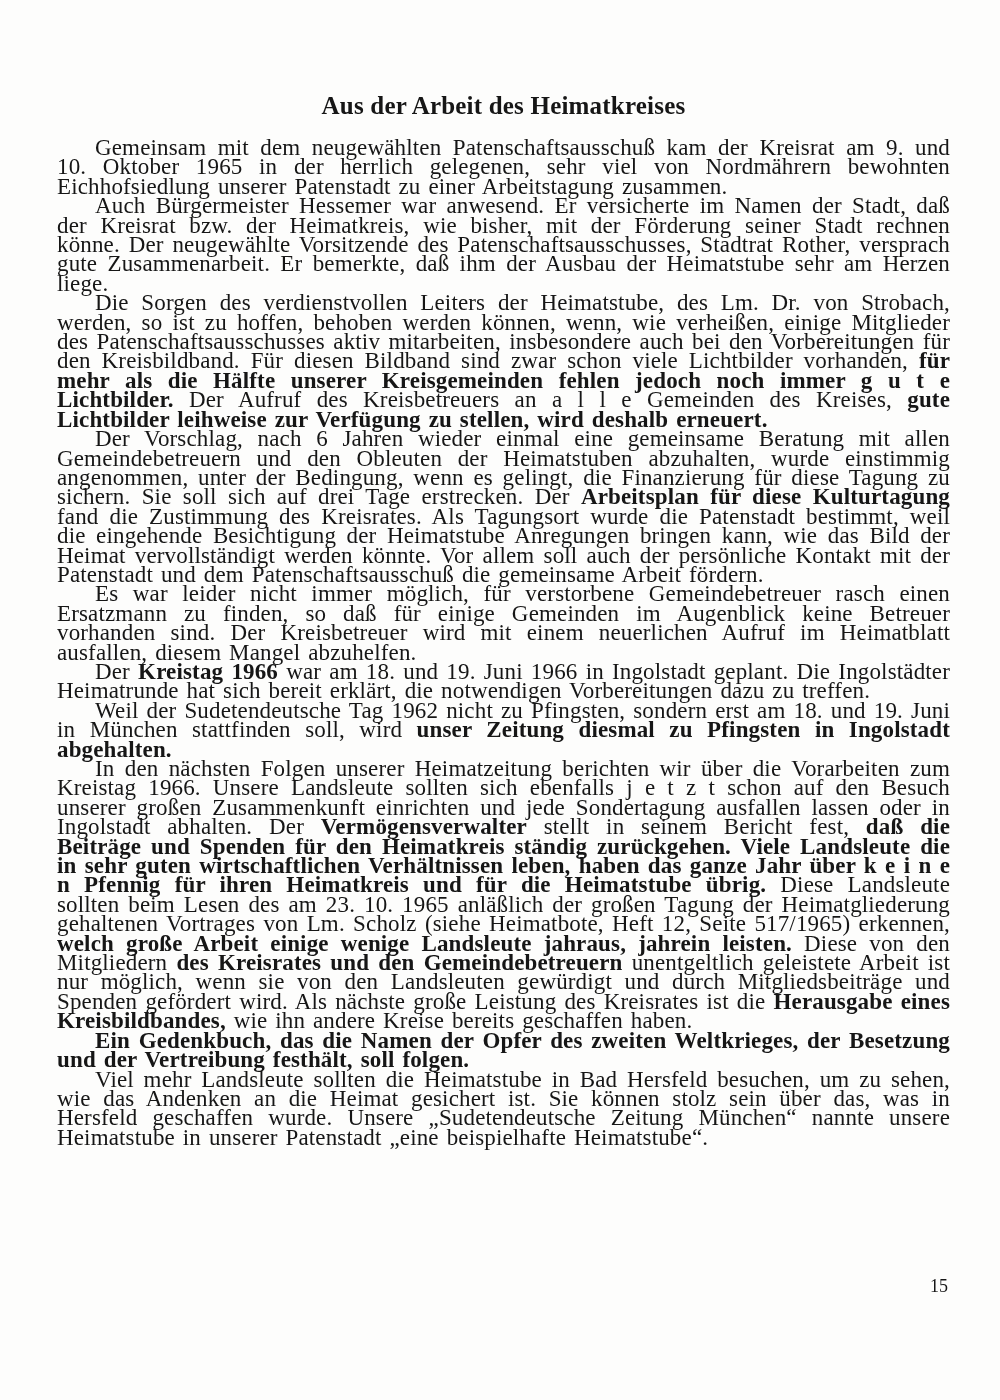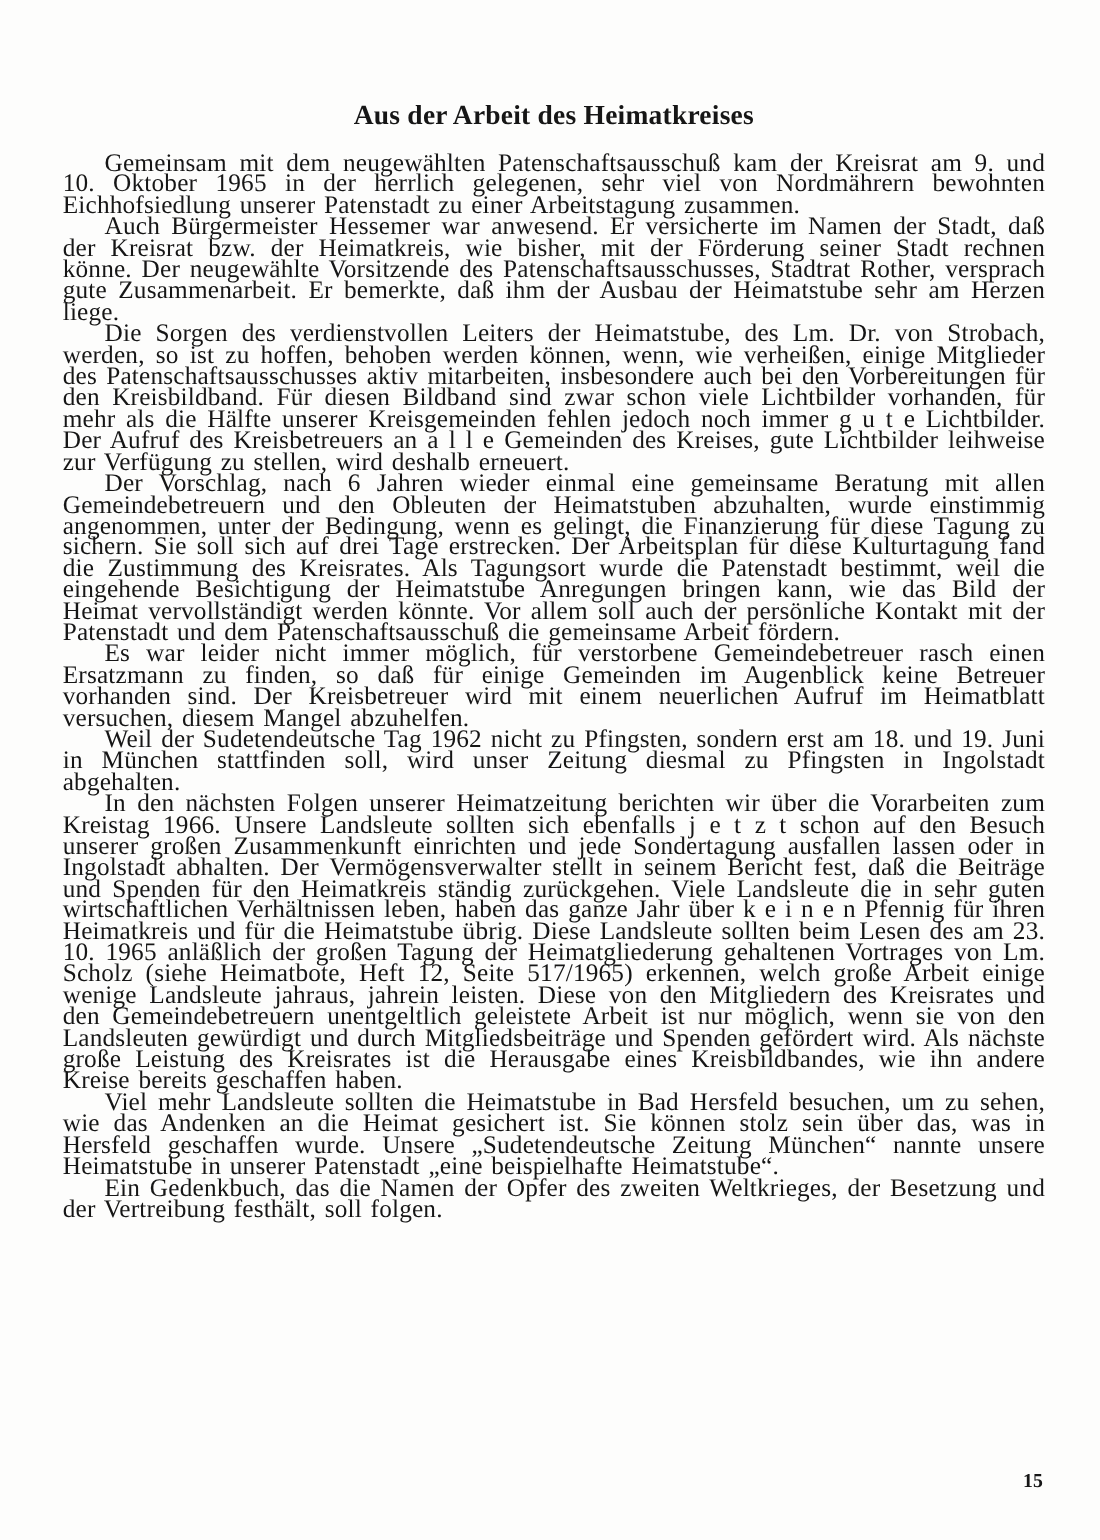--- a/index.html
+++ b/index.html
@@ -32,42 +32,43 @@
   .body-text p {
     margin: 0;
     font-size: 23px;
     line-height: 19.4px;
     text-align: justify;
     text-indent: 38px;
     letter-spacing: 0.15px;
     word-spacing: 2px;
   }
   .body-text .b {
-    font-weight: normal;
+    font-weight: bold;
   }
   .page-number {
     position: absolute;
-    top: 1336px;
+    top: 1276px;
     right: 52px;
     font-size: 18px;
-    font-weight: bold;
+    font-weight: normal;
   }
 </style>
 </head>
 <body>
 
 <div class="page">
   <div class="text-block">
     <h1 class="title">Aus der Arbeit des Heimatkreises</h1>
     <div class="body-text" id="paragraphs">
         <p><span>Gemeinsam mit dem neugewählten Patenschaftsausschuß kam der Kreisrat am 9. und 10. Oktober 1965 in der herrlich gelegenen, sehr viel von Nordmährern bewohnten Eichhofsiedlung unserer Patenstadt zu einer Arbeitstagung zusammen.</span></p>
         <p><span>Auch Bürgermeister Hessemer war anwesend. Er versicherte im Namen der Stadt, daß der Kreisrat bzw. der Heimatkreis, wie bisher, mit der Förderung seiner Stadt rechnen könne. Der neugewählte Vorsitzende des Patenschaftsausschusses, Stadtrat Rother, versprach gute Zusammenarbeit. Er bemerkte, daß ihm der Ausbau der Heimatstube sehr am Herzen liege.</span></p>
         <p><span>Die Sorgen des verdienstvollen Leiters der Heimatstube, des Lm. Dr. von Strobach, werden, so ist zu hoffen, behoben werden können, wenn, wie verheißen, einige Mitglieder des Patenschaftsausschusses aktiv mitarbeiten, insbesondere auch bei den Vorbereitungen für den Kreisbildband. Für diesen Bildband sind zwar schon viele Lichtbilder vorhanden, </span><span class="b">für mehr als die Hälfte unserer Kreisgemeinden fehlen jedoch noch immer g u t e Lichtbilder.</span><span> Der Aufruf des Kreisbetreuers an a l l e Gemeinden des Kreises, </span><span class="b">gute Lichtbilder leihweise zur Verfügung zu stellen, wird deshalb erneuert.</span></p>
         <p><span>Der Vorschlag, nach 6 Jahren wieder einmal eine gemeinsame Beratung mit allen Gemeindebetreuern und den Obleuten der Heimatstuben abzuhalten, wurde einstimmig angenommen, unter der Bedingung, wenn es gelingt, die Finanzierung für diese Tagung zu sichern. Sie soll sich auf drei Tage erstrecken. Der </span><span class="b">Arbeitsplan für diese Kulturtagung</span><span> fand die Zustimmung des Kreisrates. Als Tagungsort wurde die Patenstadt bestimmt, weil die eingehende Besichtigung der Heimatstube Anregungen bringen kann, wie das Bild der Heimat vervollständigt werden könnte. Vor allem soll auch der persönliche Kontakt mit der Patenstadt und dem Patenschaftsausschuß die gemeinsame Arbeit fördern.</span></p>
-        <p><span>Es war leider nicht immer möglich, für verstorbene Gemeindebetreuer rasch einen Ersatzmann zu finden, so daß für einige Gemeinden im Augenblick keine Betreuer vorhanden sind. Der Kreisbetreuer wird mit einem neuerlichen Aufruf im Heimatblatt versuchen, diesem Mangel abzuhelfen.</span></p>
+        <p><span>Es war leider nicht immer möglich, für verstorbene Gemeindebetreuer rasch einen Ersatzmann zu finden, so daß für einige Gemeinden im Augenblick keine Betreuer vorhanden sind. Der Kreisbetreuer wird mit einem neuerlichen Aufruf im Heimatblatt ausfallen, diesem Mangel abzuhelfen.</span></p>
+        <p><span>Der </span><span class="b">Kreistag 1966</span><span> war am 18. und 19. Juni 1966 in Ingolstadt geplant. Die Ingolstädter Heimatrunde hat sich bereit erklärt, die notwendigen Vorbereitungen dazu zu treffen.</span></p>
         <p><span>Weil der Sudetendeutsche Tag 1962 nicht zu Pfingsten, sondern erst am 18. und 19. Juni in München stattfinden soll, wird </span><span class="b">unser Zeitung diesmal zu Pfingsten in Ingolstadt abgehalten.</span></p>
         <p><span>In den nächsten Folgen unserer Heimatzeitung berichten wir über die Vorarbeiten zum Kreistag 1966. Unsere Landsleute sollten sich ebenfalls j e t z t schon auf den Besuch unserer großen Zusammenkunft einrichten und jede Sondertagung ausfallen lassen oder in Ingolstadt abhalten. Der </span><span class="b">Vermögensverwalter</span><span> stellt in seinem Bericht fest, </span><span class="b">daß die Beiträge und Spenden für den Heimatkreis ständig zurückgehen. Viele Landsleute die in sehr guten wirtschaftlichen Verhältnissen leben, haben das ganze Jahr über k e i n e n Pfennig für ihren Heimatkreis und für die Heimatstube übrig.</span><span> Diese Landsleute sollten beim Lesen des am 23. 10. 1965 anläßlich der großen Tagung der Heimatgliederung gehaltenen Vortrages von Lm. Scholz (siehe Heimatbote, Heft 12, Seite 517/1965) erkennen, </span><span class="b">welch große Arbeit einige wenige Landsleute jahraus, jahrein leisten.</span><span> Diese von den Mitgliedern </span><span class="b">des Kreisrates und den Gemeindebetreuern</span><span> unentgeltlich geleistete Arbeit ist nur möglich, wenn sie von den Landsleuten gewürdigt und durch Mitgliedsbeiträge und Spenden gefördert wird. Als nächste große Leistung des Kreisrates ist die </span><span class="b">Herausgabe eines Kreisbildbandes,</span><span> wie ihn andere Kreise bereits geschaffen haben.</span></p>
+        <p><span class="b">Ein Gedenkbuch, das die Namen der Opfer des zweiten Weltkrieges, der Besetzung und der Vertreibung festhält, soll folgen.</span></p>
         <p><span>Viel mehr Landsleute sollten die Heimatstube in Bad Hersfeld besuchen, um zu sehen, wie das Andenken an die Heimat gesichert ist. Sie können stolz sein über das, was in Hersfeld geschaffen wurde. Unsere „Sudetendeutsche Zeitung München“ nannte unsere Heimatstube in unserer Patenstadt „eine beispielhafte Heimatstube“.</span></p>
-        <p><span class="b">Ein Gedenkbuch, das die Namen der Opfer des zweiten Weltkrieges, der Besetzung und der Vertreibung festhält, soll folgen.</span></p>
       </div>
   </div>
   <div class="page-number">15</div>
 </div>
 
 </body></html>

